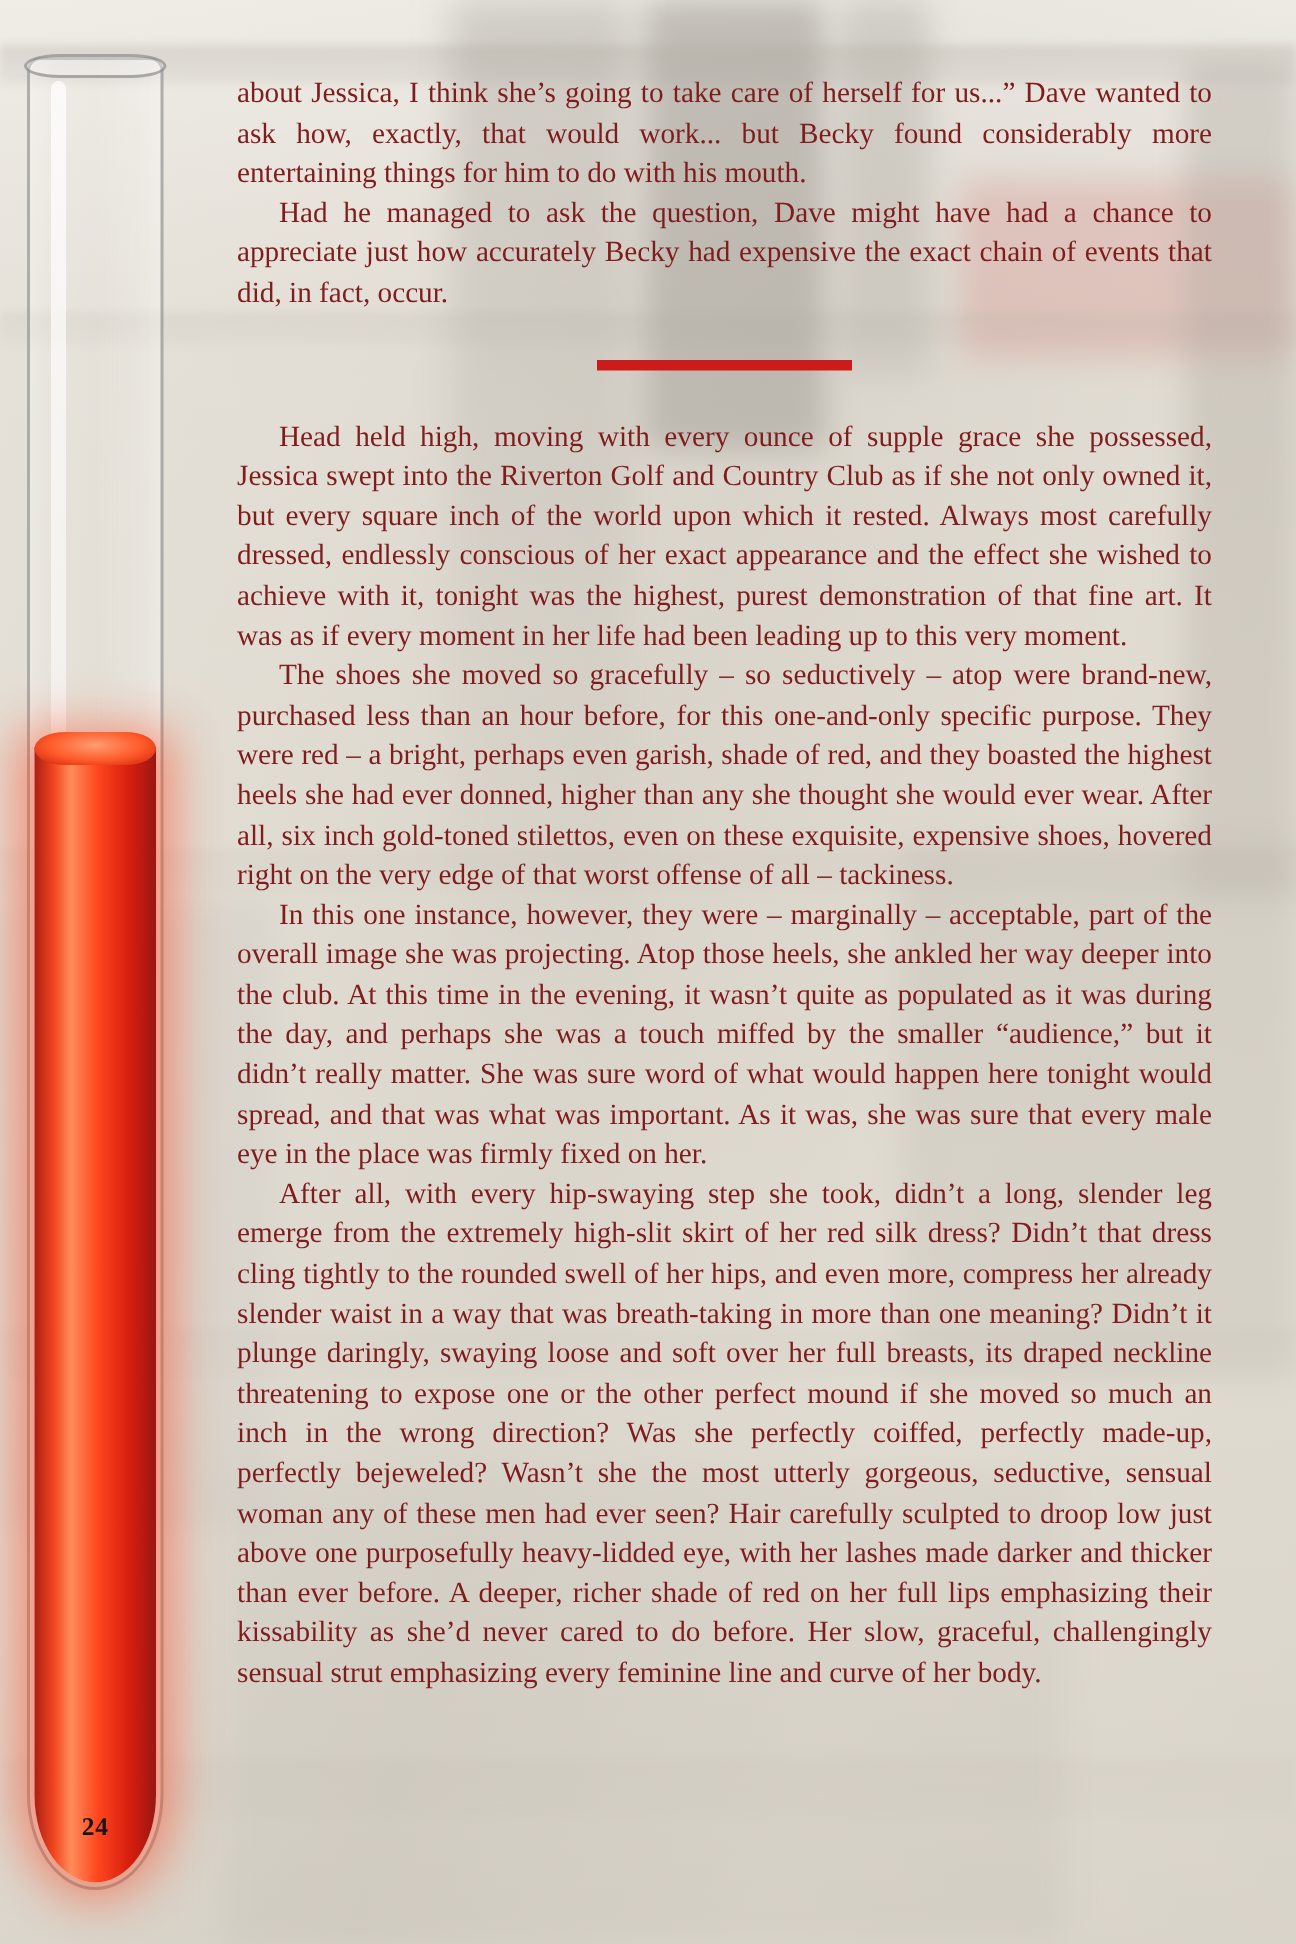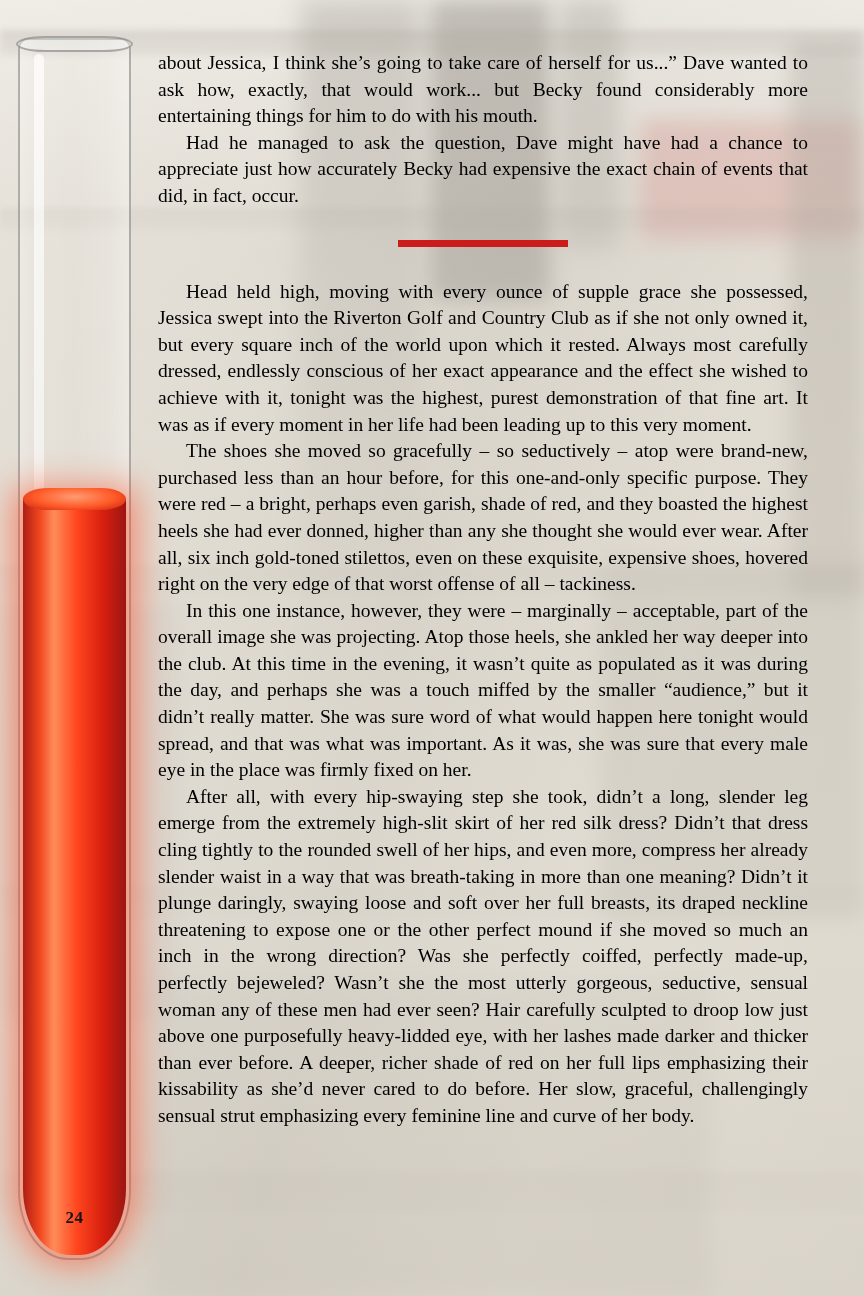--- a/index.html
+++ b/index.html
@@ -62,21 +62,21 @@
     position: absolute;
     inset: 0;
     background: linear-gradient(180deg, rgba(243,240,233,0.42) 0%, rgba(240,236,228,0.55) 35%, rgba(238,234,226,0.62) 70%, rgba(232,228,219,0.55) 100%);
   }
 
   
   .tube {
     position: absolute;
     left: 18px;
     top: 38px;
-    width: 113px;
+    width: 91px;
     height: 1222px;
   }
   .tube-glass {
     position: absolute;
     inset: 0;
     border: 2px solid rgba(120,120,118,0.55);
     border-top-left-radius: 10px;
     border-top-right-radius: 10px;
     border-bottom-left-radius: 50px 70px;
     border-bottom-right-radius: 50px 70px;
@@ -147,21 +147,21 @@
     position: absolute;
     left: 158px;
     top: 50px;
     width: 650px;
   }
   p {
     margin: 0;
     font-family: "Liberation Serif", serif;
     font-size: 19.5px;
     line-height: 26.6px;
-    color: #000000;
+    color: #7f1d1d;
     text-align: justify;
     text-justify: inter-word;
   }
   p.indent { text-indent: 28px; }
   .divider-wrap {
     display: flex;
     justify-content: center;
     margin: 30px 0 32px 0;
   }
   .divider {

